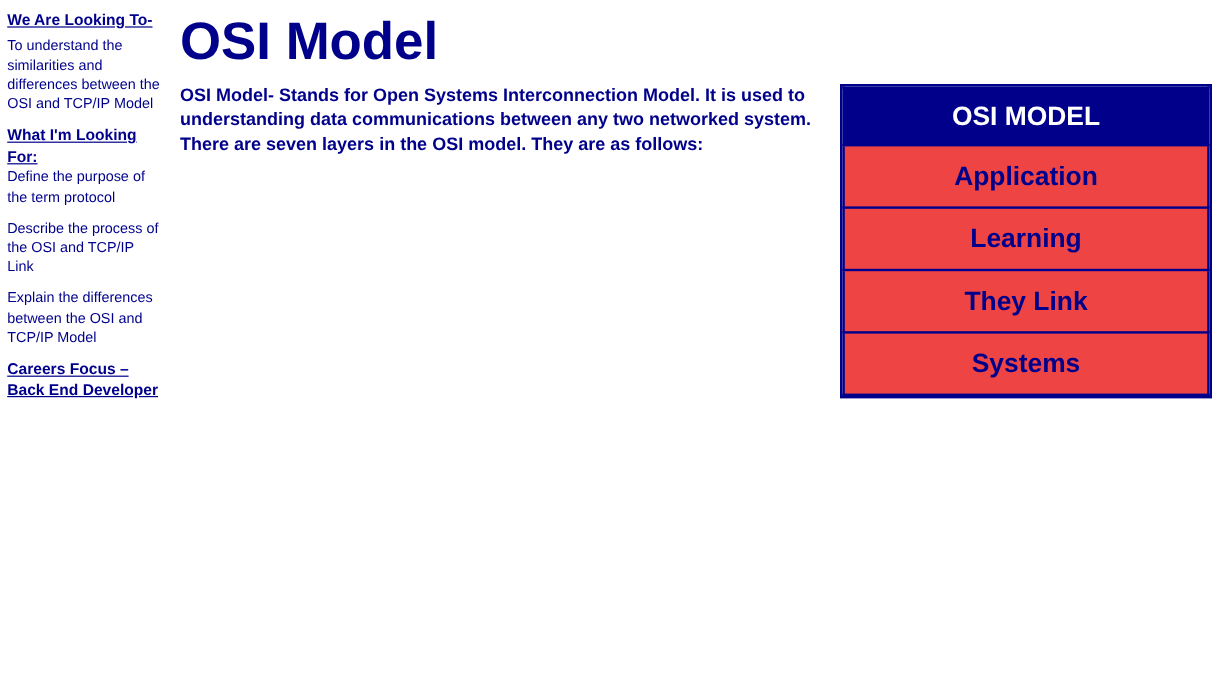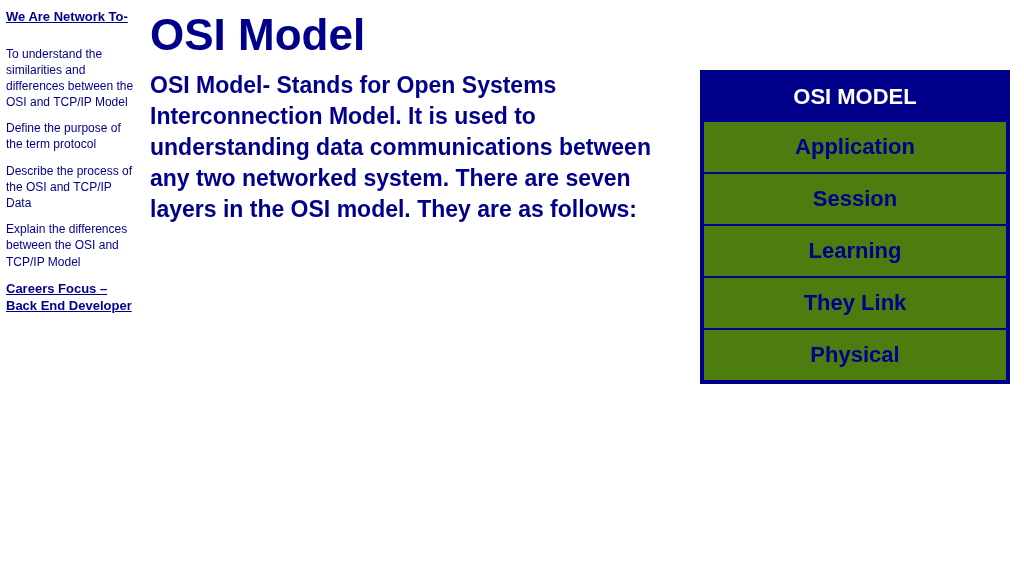--- a/index.html
+++ b/index.html
@@ -49,21 +49,21 @@
       color: #00008B;
       margin-bottom: 10px;
     }
     #content-area {
       display: flex;
       gap: 16px;
       align-items: flex-start;
     }
     #description {
       flex: 1;
-      font-size: 23px;
+      font-size: 15px;
       font-weight: bold;
       color: #00008B;
       line-height: 1.35;
     }
     
     #osi-table-container {
       width: 310px;
       min-width: 290px;
       border: 2px solid #00008B;
       border-collapse: collapse;
@@ -81,38 +81,39 @@
       padding: 10px 6px;
       border: 2px solid #00008B;
     }
     .osi-row td {
       text-align: center;
       font-size: 22px;
       font-weight: bold;
       color: #00008B;
       padding: 12px 6px;
       border: 2px solid #00008B;
-      background: #4d7c0f;
+      background: #ef4444;
     }
   </style>
 </head>
 <body>
 
 <div id="sidebar">
   <div class="sidebar-section">
-    <span class="sidebar-link">We Are Network To-</span>
-    <div class="sidebar-text" style="margin-top:20px;">To understand the similarities and differences between the OSI and TCP/IP Model</div>
+    <span class="sidebar-link">We Are Looking To-</span>
+    <div class="sidebar-text" style="margin-top:4px;">To understand the similarities and differences between the OSI and TCP/IP Model</div>
   </div>
 
   <div class="sidebar-section">
+    <span class="sidebar-link">What I'm Looking For:</span>
     <div class="sidebar-text" style="margin-top:0;">Define the purpose of the term protocol</div>
   </div>
 
   <div class="sidebar-section">
-    <div class="sidebar-text">Describe the process of the OSI and TCP/IP Data</div>
+    <div class="sidebar-text">Describe the process of the OSI and TCP/IP Link</div>
   </div>
 
   <div class="sidebar-section">
     <div class="sidebar-text">Explain the differences between the OSI and TCP/IP Model</div>
   </div>
 
   <div class="sidebar-section">
     <span class="sidebar-link">Careers Focus – Back End Developer</span>
   </div>
 </div>
@@ -126,28 +127,25 @@
     <div id="osi-table-container">
       <table class="osi-table">
         <tbody>
             <tr class="osi-header-row">
           <td>OSI MODEL</td>
         </tr>
         <tr class="osi-row">
           <td>Application</td>
         </tr>
         <tr class="osi-row">
-          <td>Session</td>
-        </tr>
-        <tr class="osi-row">
           <td>Learning</td>
         </tr>
         <tr class="osi-row">
           <td>They Link</td>
         </tr>
         <tr class="osi-row">
-          <td>Physical</td>
+          <td>Systems</td>
         </tr>
       </tbody>
         </table>
     </div>
   </div>
 </div>
 
 </body></html>

